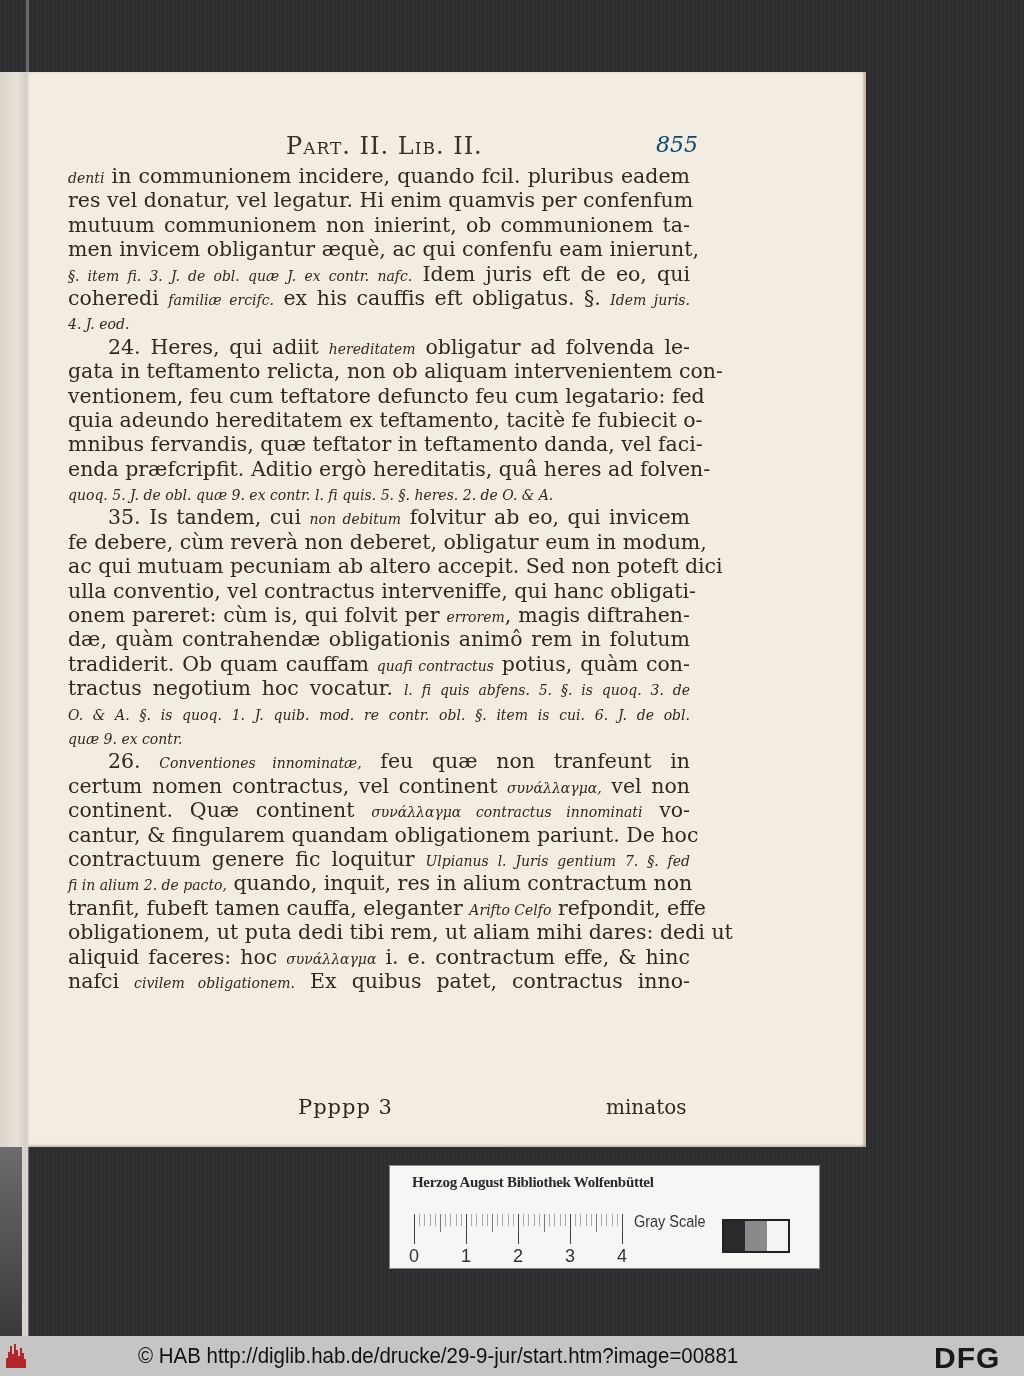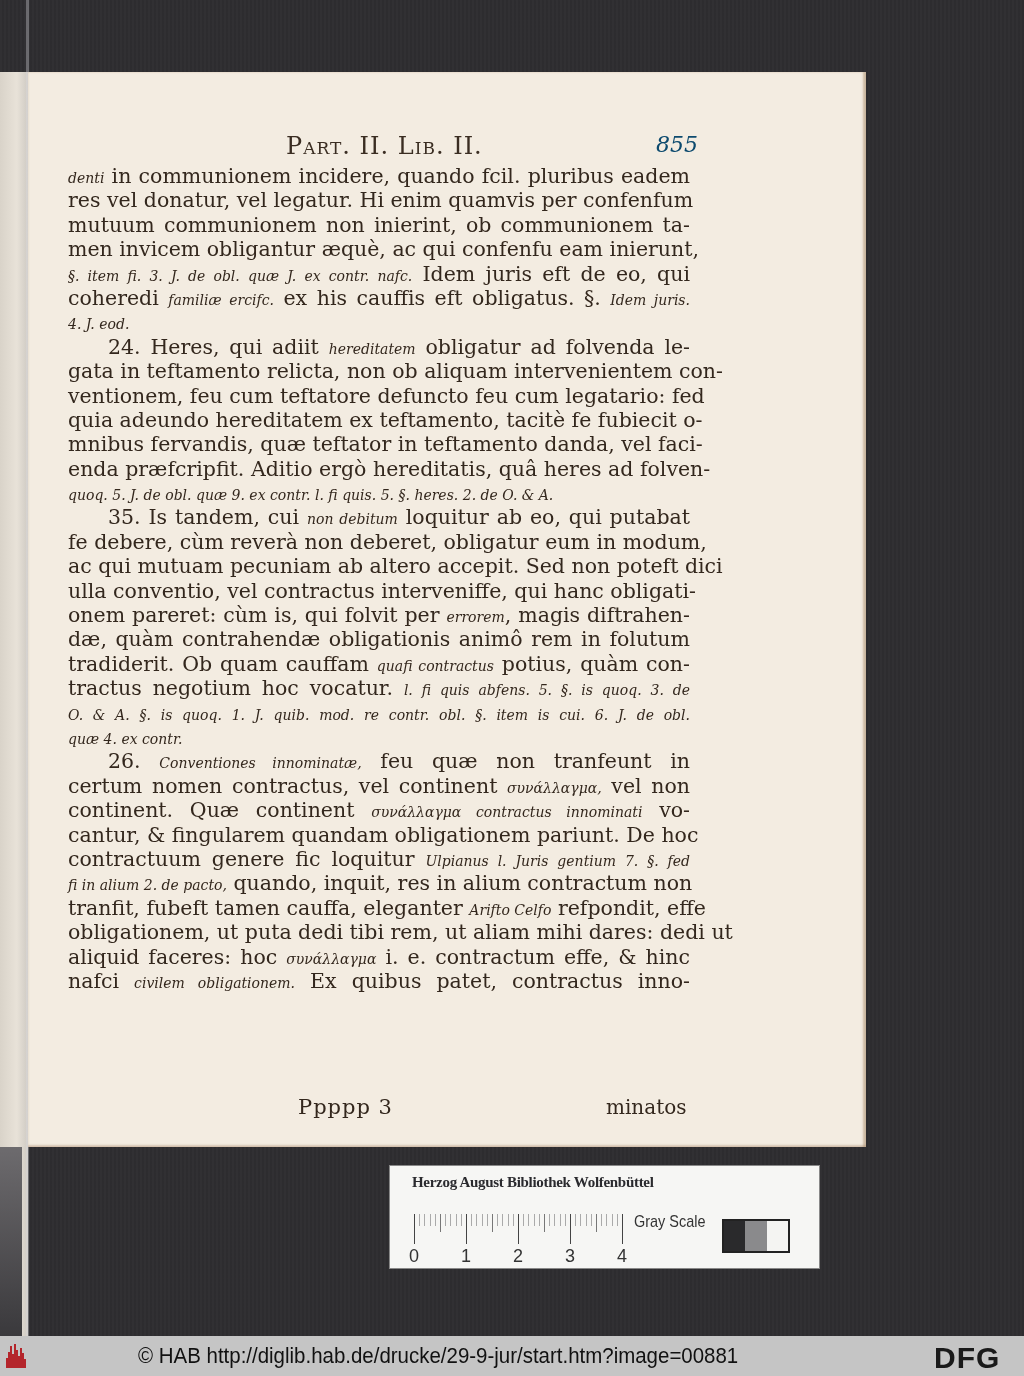--- a/index.html
+++ b/index.html
@@ -120,30 +120,30 @@
       <span class="line"><span class="it">§. item fi. 3. J. de obl. quæ J. ex contr. nafc.</span><span>   Idem juris eft de eo, qui</span></span>
       <span class="line"><span>coheredi </span><span class="it">familiæ ercifc.</span><span> ex his cauffis eft obligatus.  §. </span><span class="it">Idem juris.</span></span>
       <span class="line last"><span class="it">4. J. eod.</span></span>
       <span class="line indent"><span>24.   Heres, qui adiit </span><span class="it">hereditatem</span><span> obligatur ad folvenda le-</span></span>
       <span class="line"><span>gata in teftamento relicta, non ob aliquam intervenientem con-</span></span>
       <span class="line"><span>ventionem, feu cum teftatore defuncto feu cum legatario:  fed</span></span>
       <span class="line"><span>quia adeundo hereditatem  ex teftamento,  tacitè fe fubiecit o-</span></span>
       <span class="line"><span>mnibus  fervandis, quæ teftator in teftamento danda, vel faci-</span></span>
       <span class="line"><span>enda præfcripfit.   Aditio ergò hereditatis, quâ heres ad folven-</span></span>
       <span class="line last"><span class="it">quoq. 5. J. de obl. quæ 9. ex contr. l. fi quis. 5. §. heres. 2. de O. &amp; A.</span></span>
-      <span class="line indent"><span>35.   Is tandem, cui </span><span class="it">non debitum</span><span> loquitur ab eo, qui putabat</span></span>
+      <span class="line indent"><span>35.   Is tandem, cui </span><span class="it">non debitum</span><span> folvitur ab eo, qui invicem</span></span>
       <span class="line"><span>fe debere, cùm reverà non deberet, obligatur eum in modum,</span></span>
       <span class="line"><span>ac qui mutuam pecuniam ab altero accepit.   Sed non poteft dici</span></span>
       <span class="line"><span>ulla conventio, vel contractus interveniffe,  qui hanc obligati-</span></span>
       <span class="line"><span>onem pareret:  cùm is, qui folvit per </span><span class="it">errorem</span><span>, magis diftrahen-</span></span>
       <span class="line"><span>dæ, quàm  contrahendæ obligationis animô rem  in folutum</span></span>
       <span class="line"><span>tradiderit.  Ob quam cauffam </span><span class="it">quafi contractus</span><span> potius,  quàm con-</span></span>
       <span class="line"><span>tractus negotium hoc vocatur.  </span><span class="it">l. fi quis abfens. 5. §. is quoq. 3. de</span></span>
       <span class="line"><span class="it">O. &amp; A.  §. is quoq. 1. J. quib. mod. re contr. obl. §. item is cui. 6. J. de obl.</span></span>
-      <span class="line last"><span class="it">quæ 4. ex contr.</span></span>
+      <span class="line last"><span class="it">quæ 9. ex contr.</span></span>
       <span class="line indent"><span>26.   </span><span class="it">Conventiones innominatæ,</span><span> feu quæ non tranfeunt in</span></span>
       <span class="line"><span>certum nomen contractus, vel continent </span><span class="it">συνάλλαγμα,</span><span> vel non</span></span>
       <span class="line"><span>continent.   Quæ continent </span><span class="it">συνάλλαγμα contractus innominati</span><span> vo-</span></span>
       <span class="line"><span>cantur, &amp; fingularem quandam obligationem pariunt.  De hoc</span></span>
       <span class="line"><span>contractuum genere fic loquitur </span><span class="it">Ulpianus l. Juris gentium 7. §. fed</span></span>
       <span class="line"><span class="it">fi in alium 2. de pacto,</span><span> quando, inquit, res in alium contractum non</span></span>
       <span class="line"><span>tranfit, fubeft  tamen cauffa, eleganter </span><span class="it">Arifto Celfo</span><span> refpondit, effe</span></span>
       <span class="line"><span>obligationem, ut puta dedi tibi rem, ut aliam mihi dares: dedi ut</span></span>
       <span class="line"><span>aliquid faceres:  hoc </span><span class="it">συνάλλαγμα</span><span>  i. e. contractum effe, &amp; hinc</span></span>
       <span class="line"><span>nafci </span><span class="it">civilem obligationem.</span><span>   Ex quibus patet,  contractus inno-</span></span>

